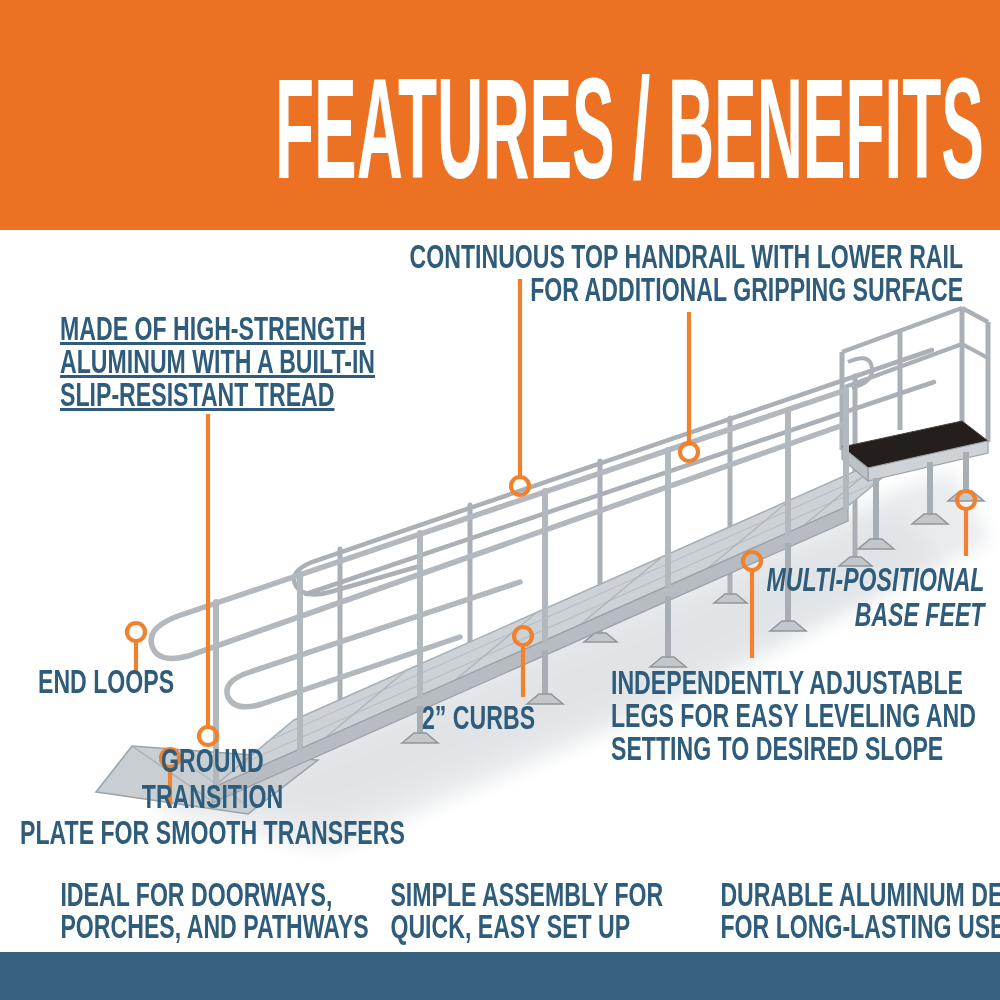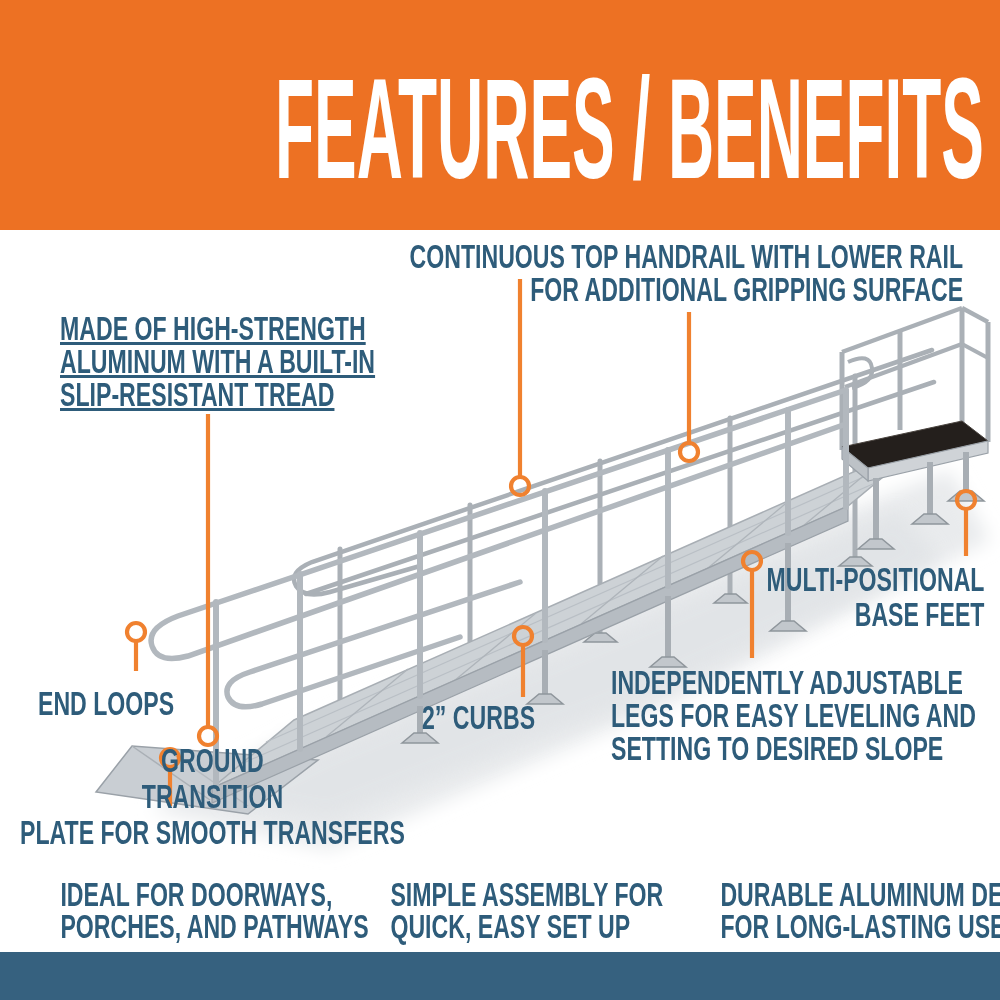--- a/index.html
+++ b/index.html
@@ -17,26 +17,26 @@
   
   .art{position:absolute;left:0;top:0;width:1000px;height:1000px;}
   
   .lbl{position:absolute;color:#2E5C7A;font-weight:bold;font-size:34px;line-height:33px;white-space:nowrap;}
   .cnd{transform:scaleX(0.68);transform-origin:0 0;display:block;}
   .lbl.right{text-align:right;}
   .lbl.right .cnd{transform-origin:100% 0;}
   .lbl.center{text-align:left;}
   .lbl.center .cnd{transform-origin:50% 0;}
   .lh36{line-height:36px;text-align:center;}
-  .lh35{line-height:35px;}
+  .lh35{line-height:35px;font-style:italic;}
   .lh32{line-height:32px;}
   
   .c-handrail{right:37px;top:240px;}
   .c-tread{left:60px;top:312px;text-decoration:underline;}
-  .c-endloops{left:38px;top:687px;}
+  .c-endloops{left:38px;top:665px;}
   .c-ground{left:20px;top:742px;}
   .c-curbs{left:374px;top:701px;width:300px;}
   .c-legs{left:611px;top:666px;}
   .c-feet{right:16px;top:562px;}
   .f-1{left:6px;top:878px;width:340px;}
   .f-2{left:336px;top:878px;width:340px;}
   .f-3{left:666px;top:878px;width:340px;}
   .footer-bar{position:absolute;left:0;top:952px;width:1000px;height:48px;background:#36617F;}
 </style>
 </head>

